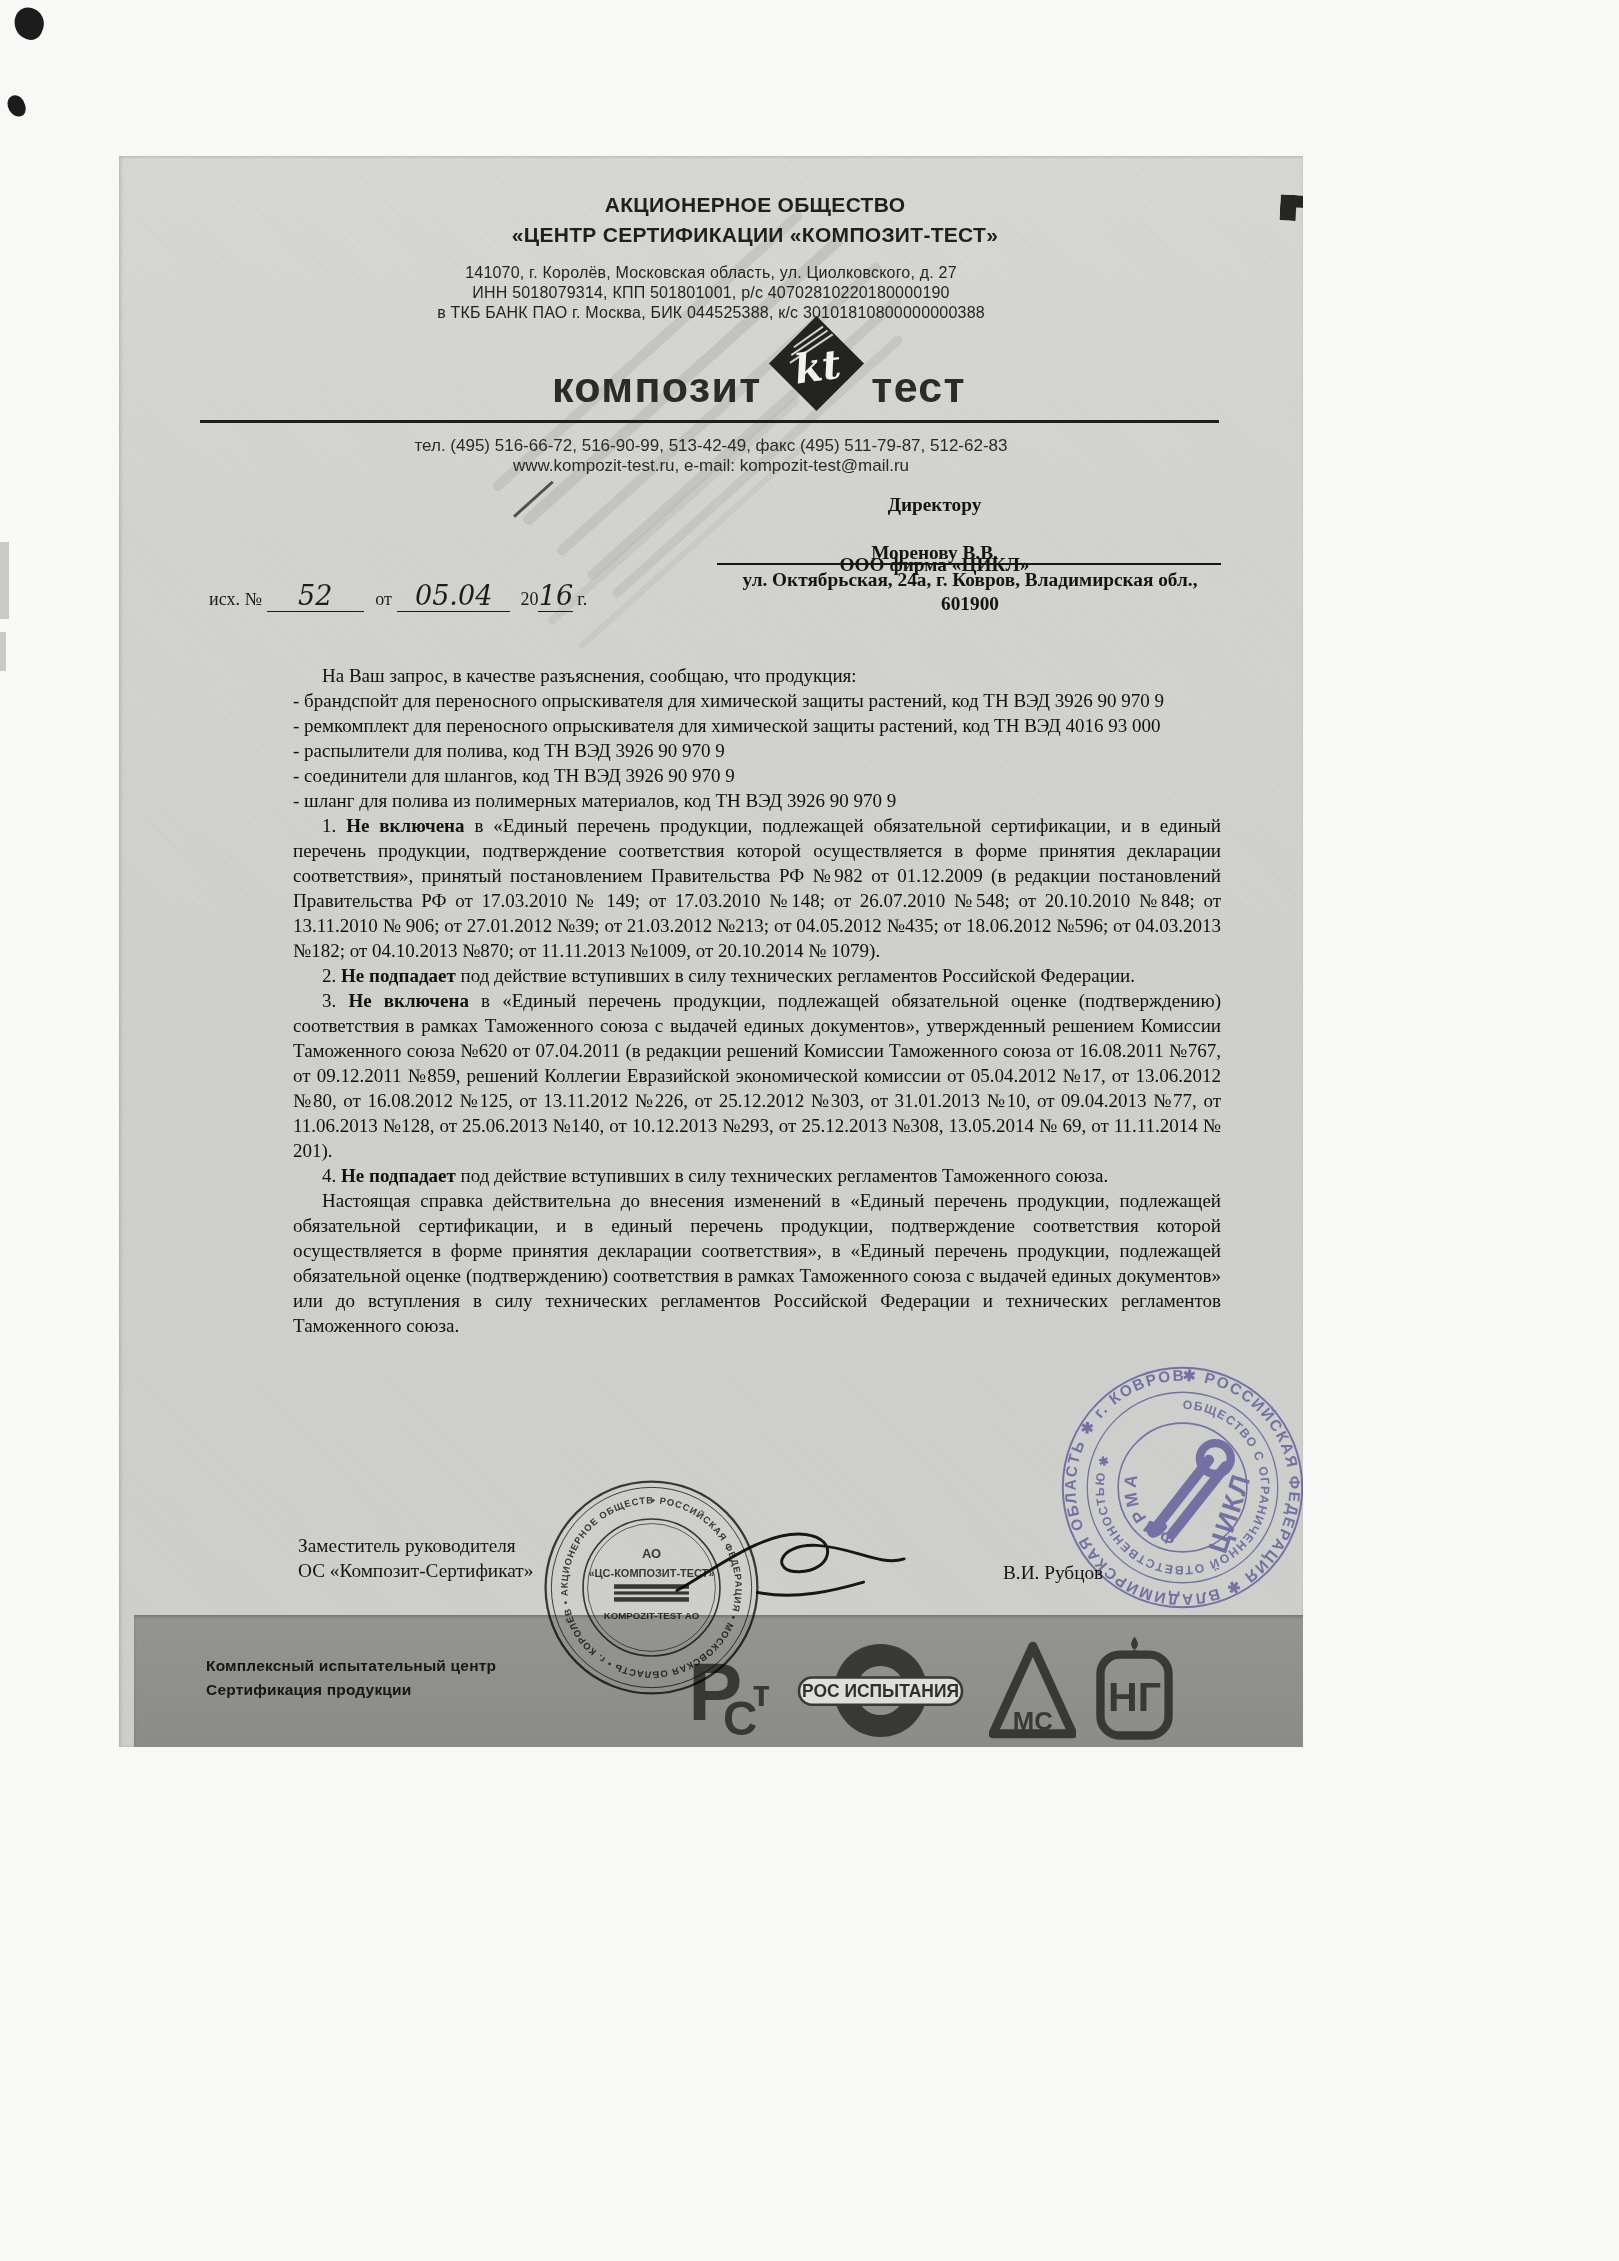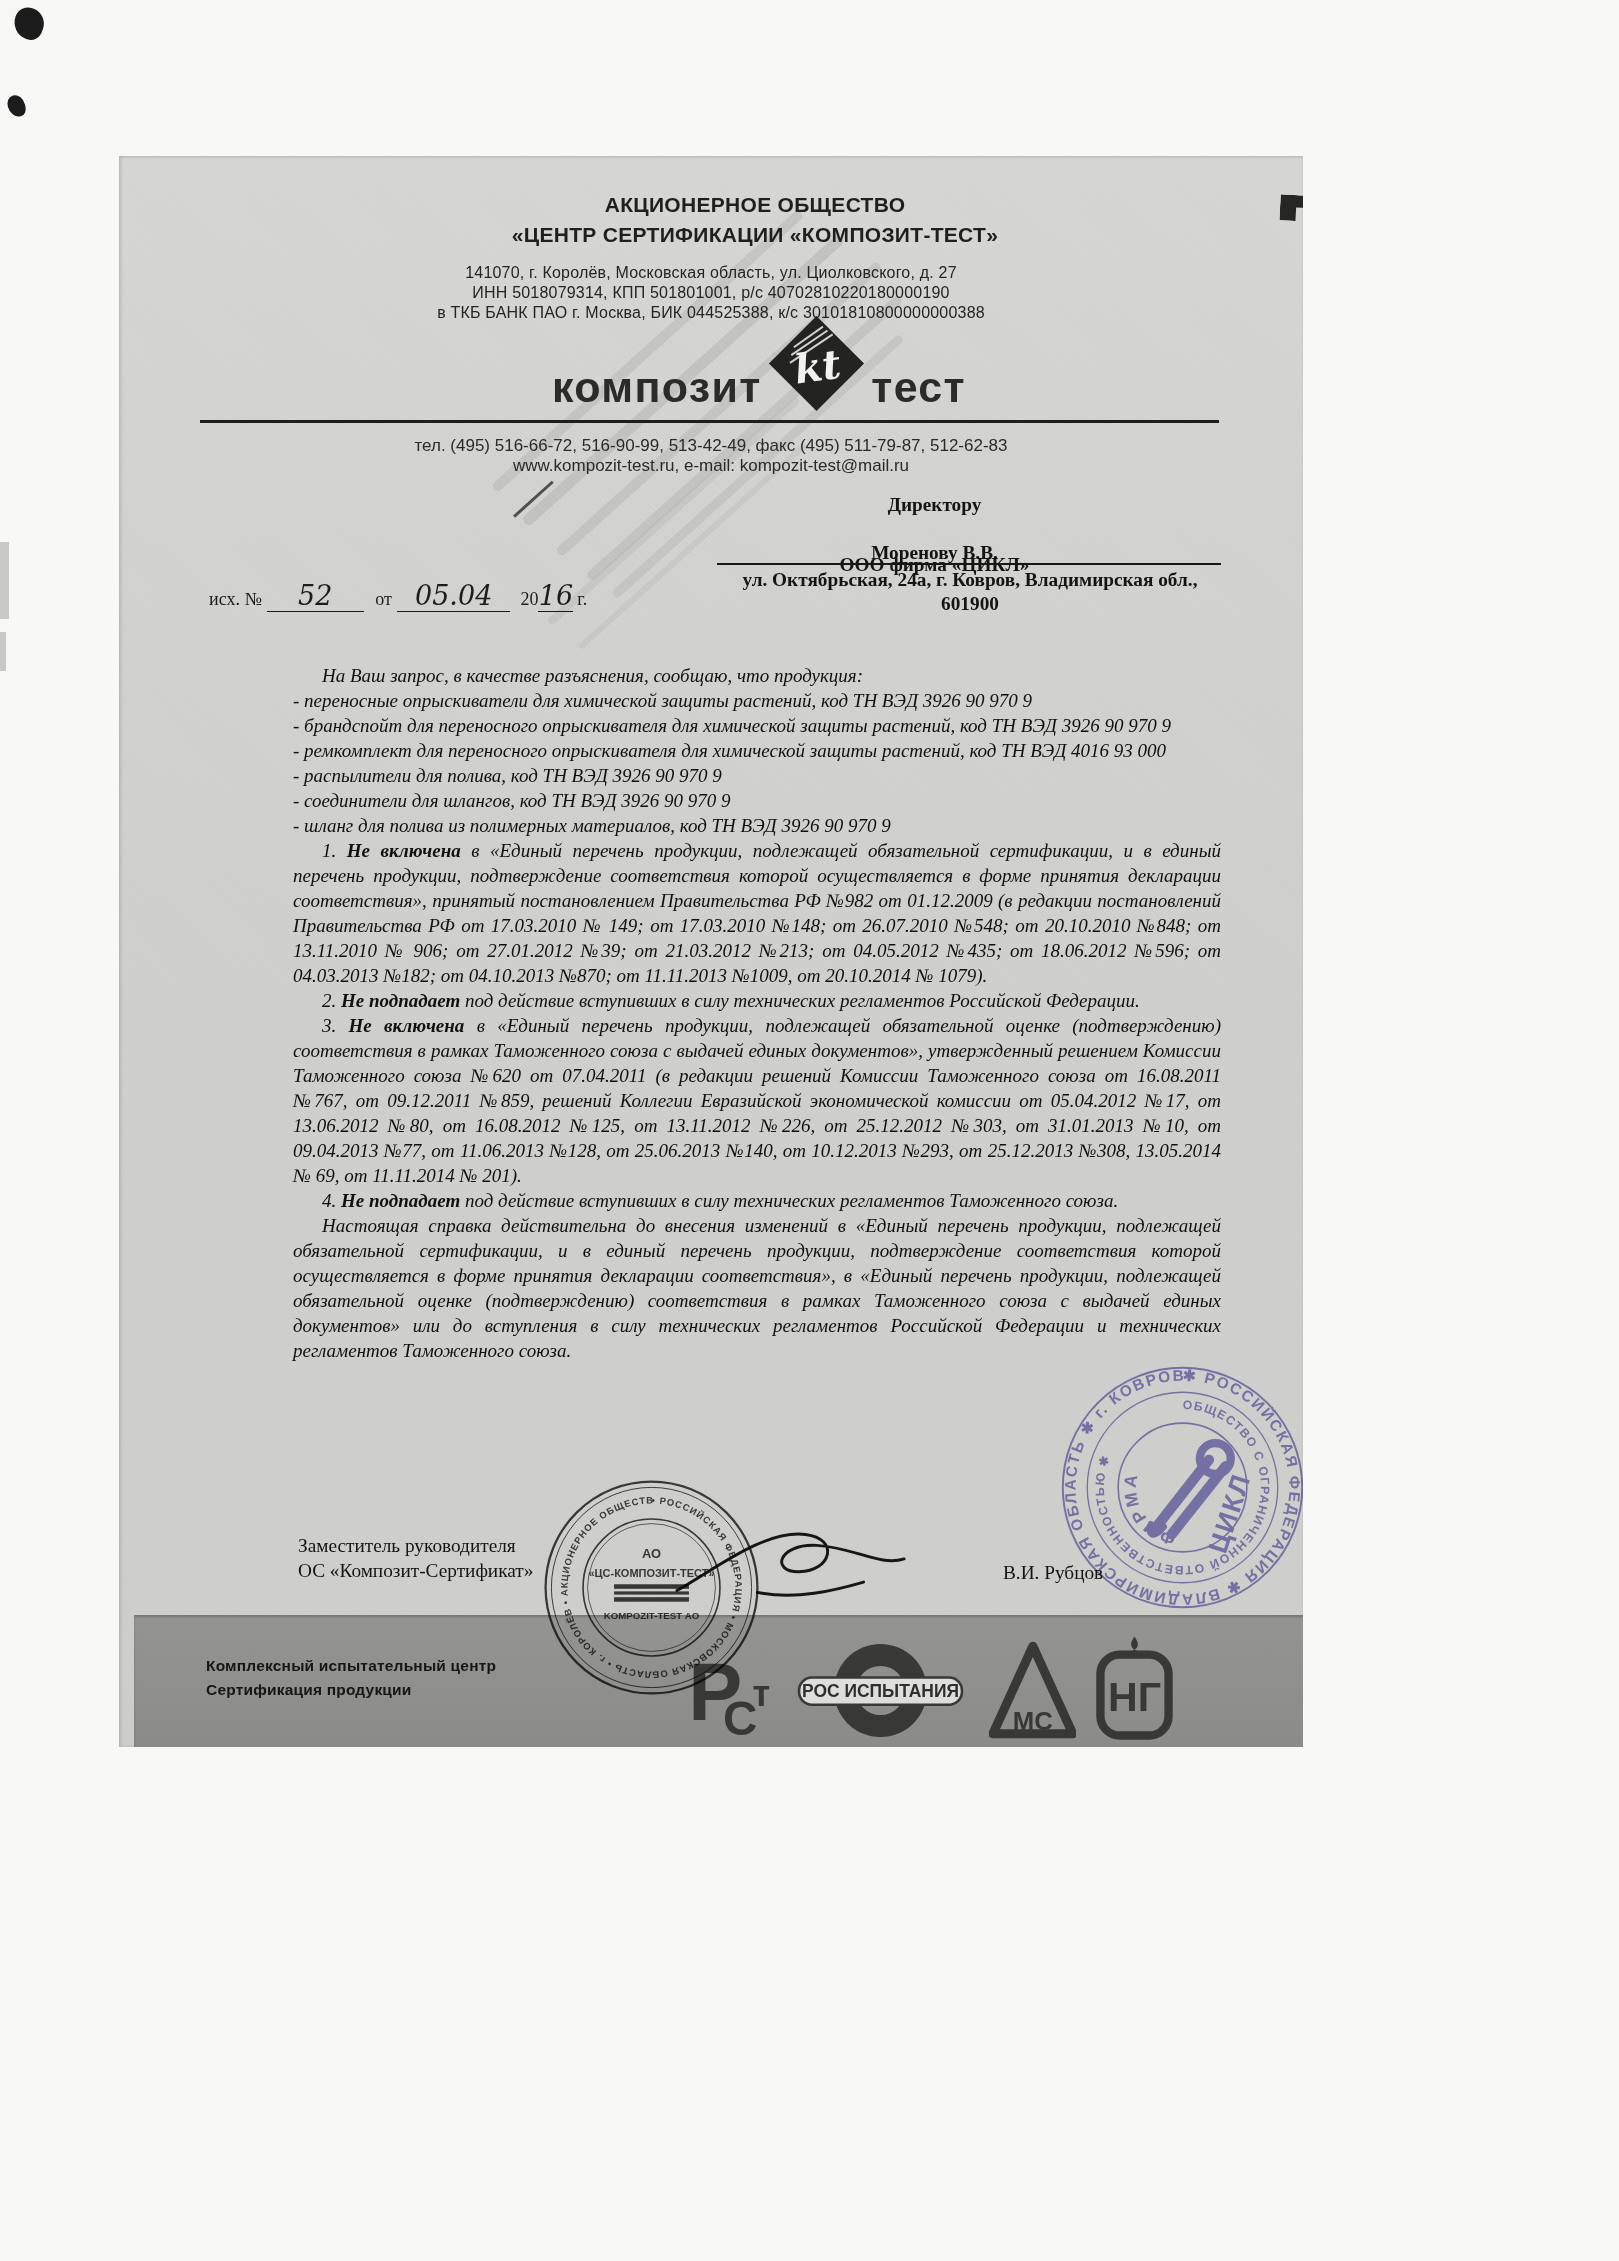--- a/index.html
+++ b/index.html
@@ -40,21 +40,21 @@
   .uline{display:inline-block;border-bottom:1.9px solid #1b1b19;text-align:center;}
 
   .rec{position:absolute;z-index:1;font-family:"Liberation Serif",serif;color:#141412;
        text-align:center;font-size:19.3px;font-weight:600;}
   .rec-underline{position:absolute;left:598px;top:407px;width:504px;height:1.9px;background:#161614;z-index:1;}
 
   
   .bodytext{position:absolute;left:174px;top:507px;width:928px;z-index:1;
     font-family:"Liberation Serif",serif;font-size:19px;line-height:25px;color:#101010;
     text-align:justify;}
-  .par{margin:0;font-style:italic;}
+  .par{margin:0;}
   .par.indent{text-indent:29px;}
 
   
   .sig{position:absolute;z-index:1;font-family:"Liberation Serif",serif;font-size:19.3px;color:#141412;}
 
   .stamp{position:absolute;mix-blend-mode:multiply;}
   .pen{position:absolute;background:#2e2e2c;opacity:.8;z-index:2;}
 
   
   .band{position:absolute;left:15px;top:1459px;width:100%;height:132px;
@@ -125,21 +125,20 @@
     <div class="rec" style="left:622px;top:362px;width:387px;margin-top:36px;">ООО фирма «ЦИКЛ»</div>
     <div class="rec" style="left:622px;top:386px;width:387px;">Моренову В.В.</div>
     <div class="rec-underline"></div>
     <div class="rec" style="left:593px;top:413px;width:516px;">ул. Октябрьская, 24а, г. Ковров, Владимирская обл.,</div>
     <div class="rec" style="left:593px;top:437px;width:516px;">601900</div>
 
     <div class="pen" style="left:413px;top:317px;width:2.6px;height:52px;transform:rotate(48deg);"></div>
 
     <div class="bodytext" id="body-paragraphs">
         <p class="par indent">На Ваш запрос, в качестве разъяснения, сообщаю, что продукция:</p>
-        <p class="par ">- переносные опрыскиватели для химической защиты растений, код ТН ВЭД 3926 90 970 9</p>
         <p class="par ">- брандспойт для переносного опрыскивателя для химической защиты растений,  код ТН ВЭД 3926 90 970 9</p>
         <p class="par ">- ремкомплект для переносного опрыскивателя для химической защиты растений, код ТН ВЭД 4016 93 000</p>
         <p class="par ">- распылители для полива, код ТН ВЭД 3926 90 970 9</p>
         <p class="par ">- соединители для шлангов, код ТН ВЭД 3926 90 970 9</p>
         <p class="par ">- шланг для полива из полимерных материалов, код ТН ВЭД 3926 90 970 9</p>
         <p class="par indent"><span>1. </span><b>Не включена</b><span> в «Единый перечень продукции, подлежащей обязательной сертификации, и в единый перечень продукции, подтверждение соответствия которой осуществляется в форме принятия декларации соответствия», принятый постановлением Правительства РФ №982 от 01.12.2009 (в редакции постановлений Правительства РФ от 17.03.2010 № 149; от 17.03.2010 №148; от 26.07.2010 №548; от 20.10.2010 №848; от 13.11.2010 № 906; от 27.01.2012 №39; от 21.03.2012 №213; от 04.05.2012 №435; от 18.06.2012 №596; от 04.03.2013 №182; от 04.10.2013 №870; от 11.11.2013 №1009, от 20.10.2014 № 1079).</span></p>
         <p class="par indent"><span>2. </span><b>Не подпадает</b><span> под действие вступивших в силу технических регламентов Российской Федерации.</span></p>
         <p class="par indent"><span>3. </span><b>Не включена</b><span> в «Единый перечень продукции, подлежащей обязательной оценке (подтверждению) соответствия в рамках Таможенного союза с выдачей единых документов», утвержденный решением Комиссии Таможенного союза №620 от 07.04.2011 (в редакции решений Комиссии Таможенного союза от 16.08.2011 №767, от 09.12.2011 №859, решений Коллегии Евразийской экономической комиссии от 05.04.2012 №17, от 13.06.2012 №80, от 16.08.2012 №125, от 13.11.2012 №226, от 25.12.2012 №303, от 31.01.2013 №10, от 09.04.2013 №77, от 11.06.2013 №128, от 25.06.2013 №140, от 10.12.2013 №293, от 25.12.2013 №308, 13.05.2014 № 69, от 11.11.2014 № 201).</span></p>
         <p class="par indent"><span>4. </span><b>Не подпадает</b><span> под действие вступивших в силу технических регламентов Таможенного союза.</span></p>
         <p class="par indent">Настоящая справка действительна до внесения изменений в «Единый перечень продукции, подлежащей обязательной сертификации, и в единый перечень продукции, подтверждение соответствия которой осуществляется в форме принятия декларации соответствия», в «Единый перечень продукции, подлежащей обязательной оценке (подтверждению) соответствия в рамках Таможенного союза с выдачей единых документов» или до вступления в силу технических регламентов Российской Федерации и технических регламентов Таможенного союза.</p>

